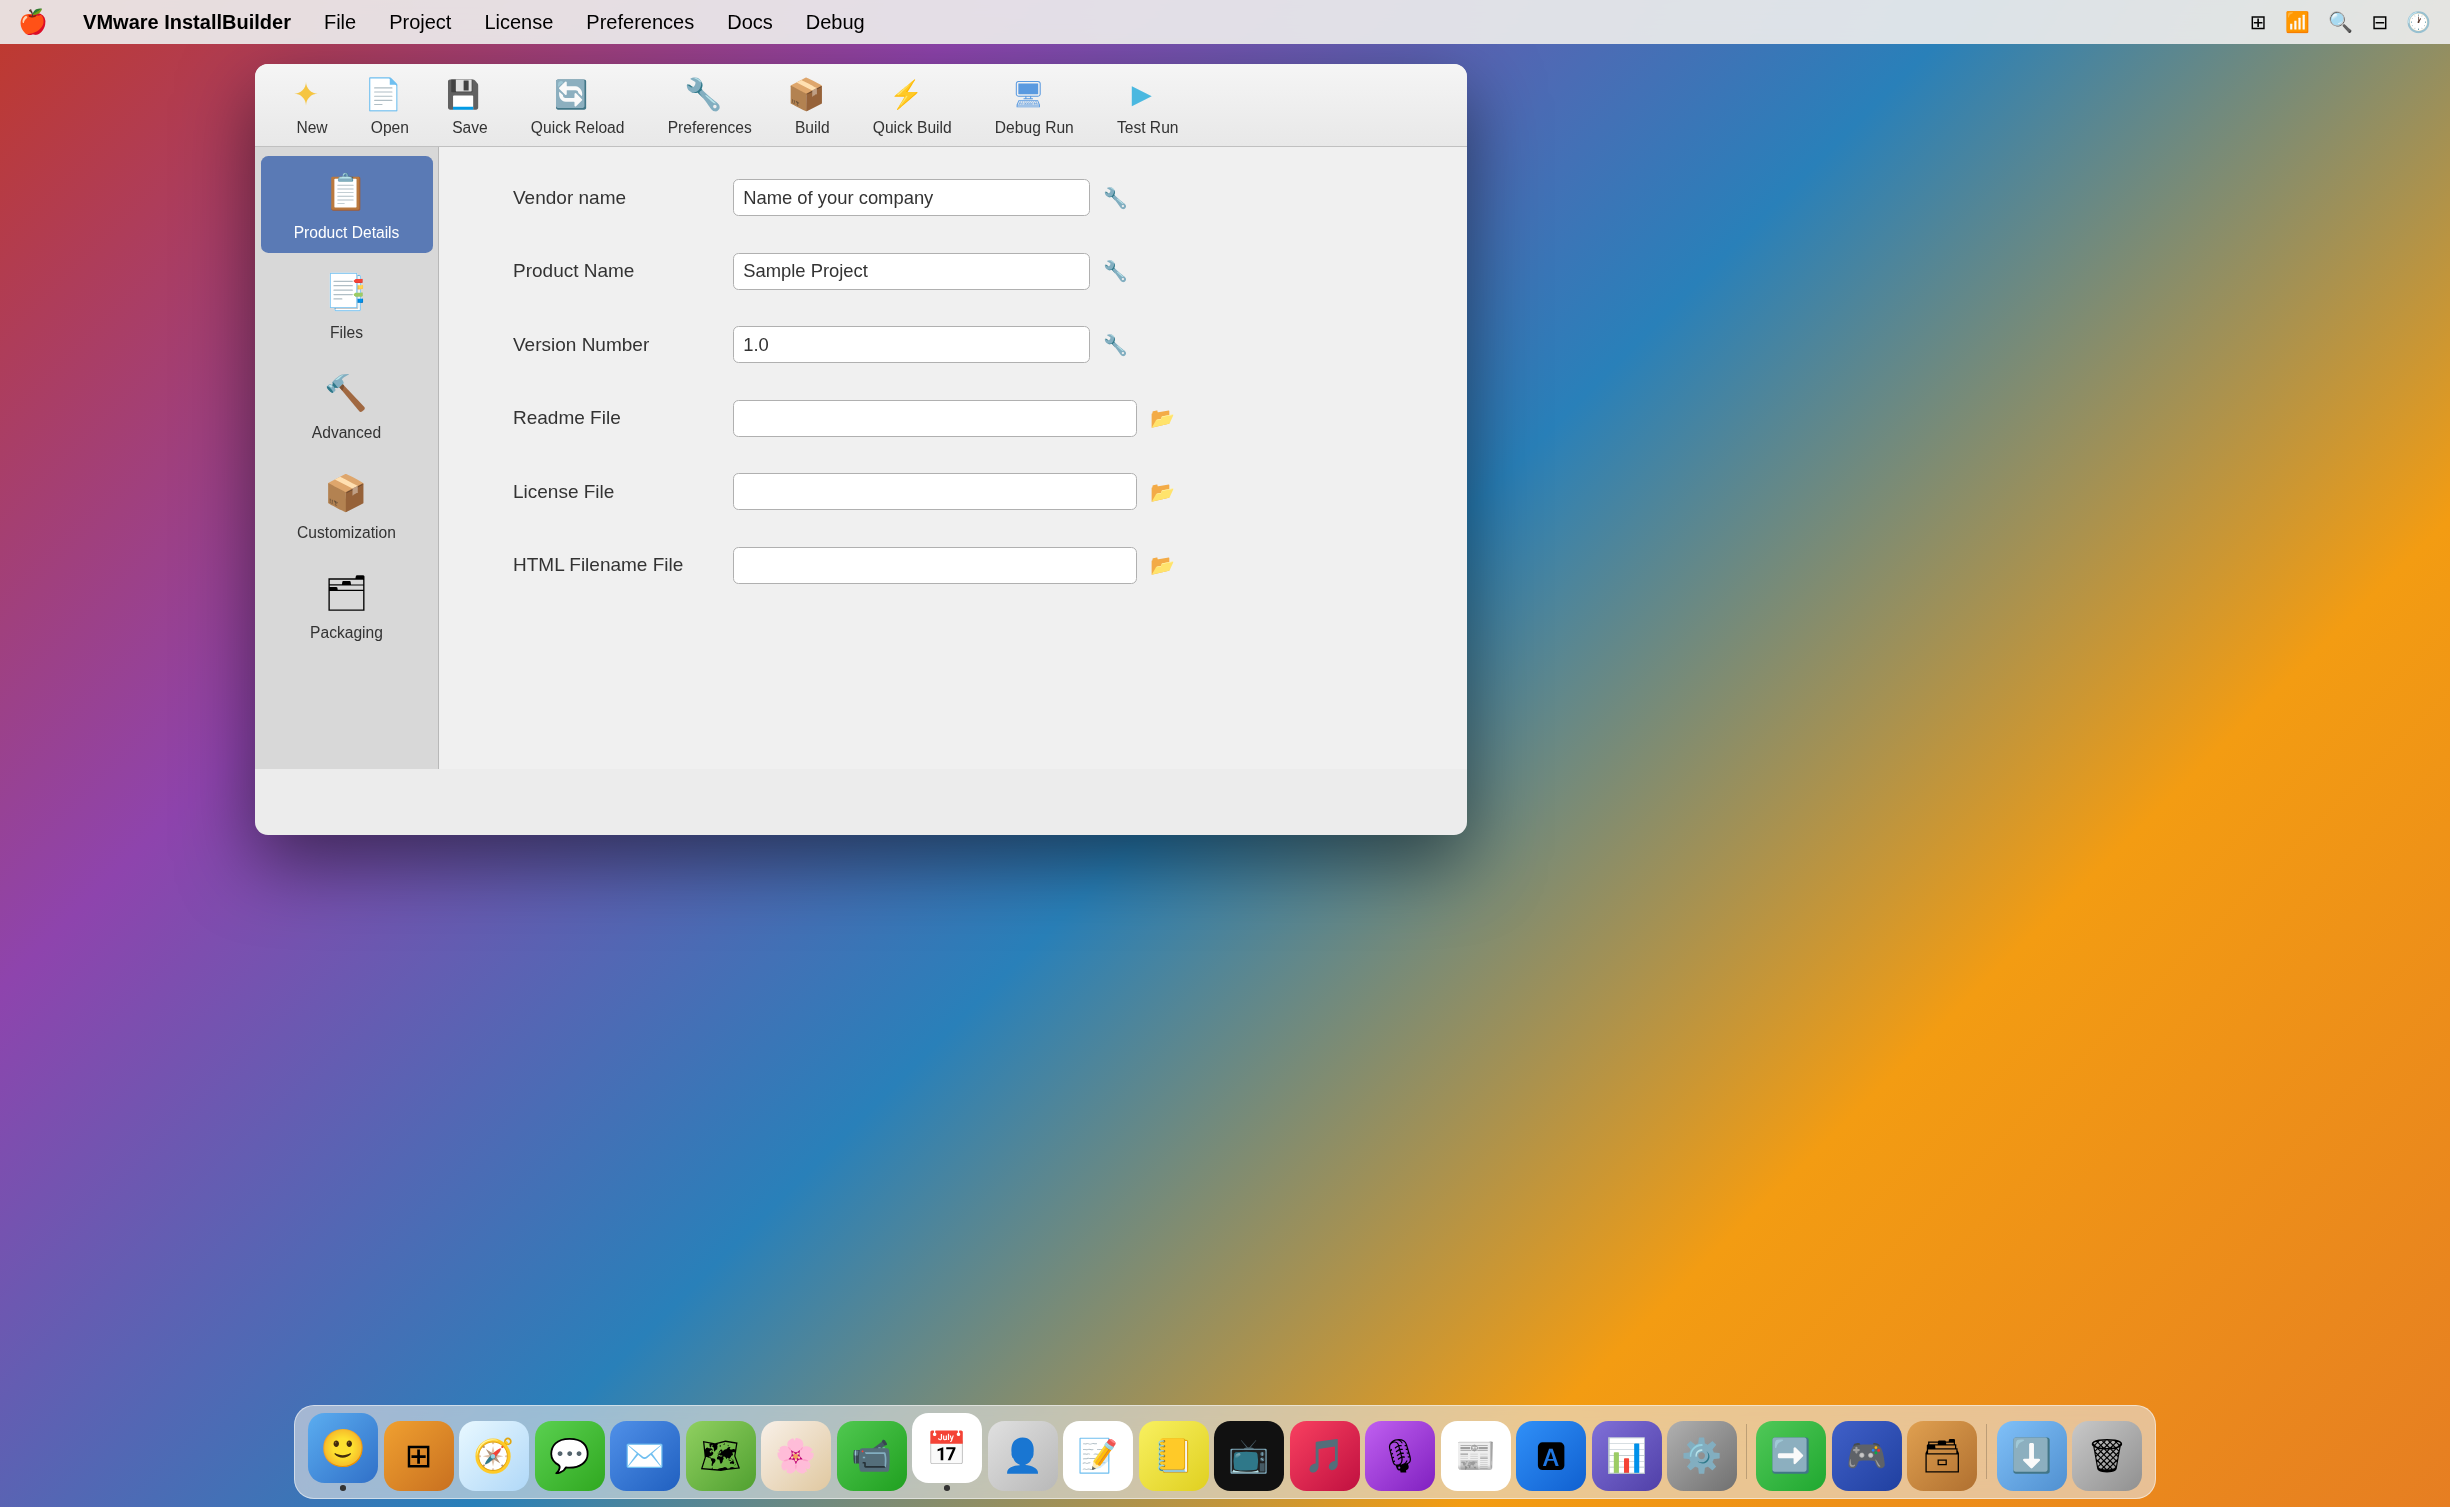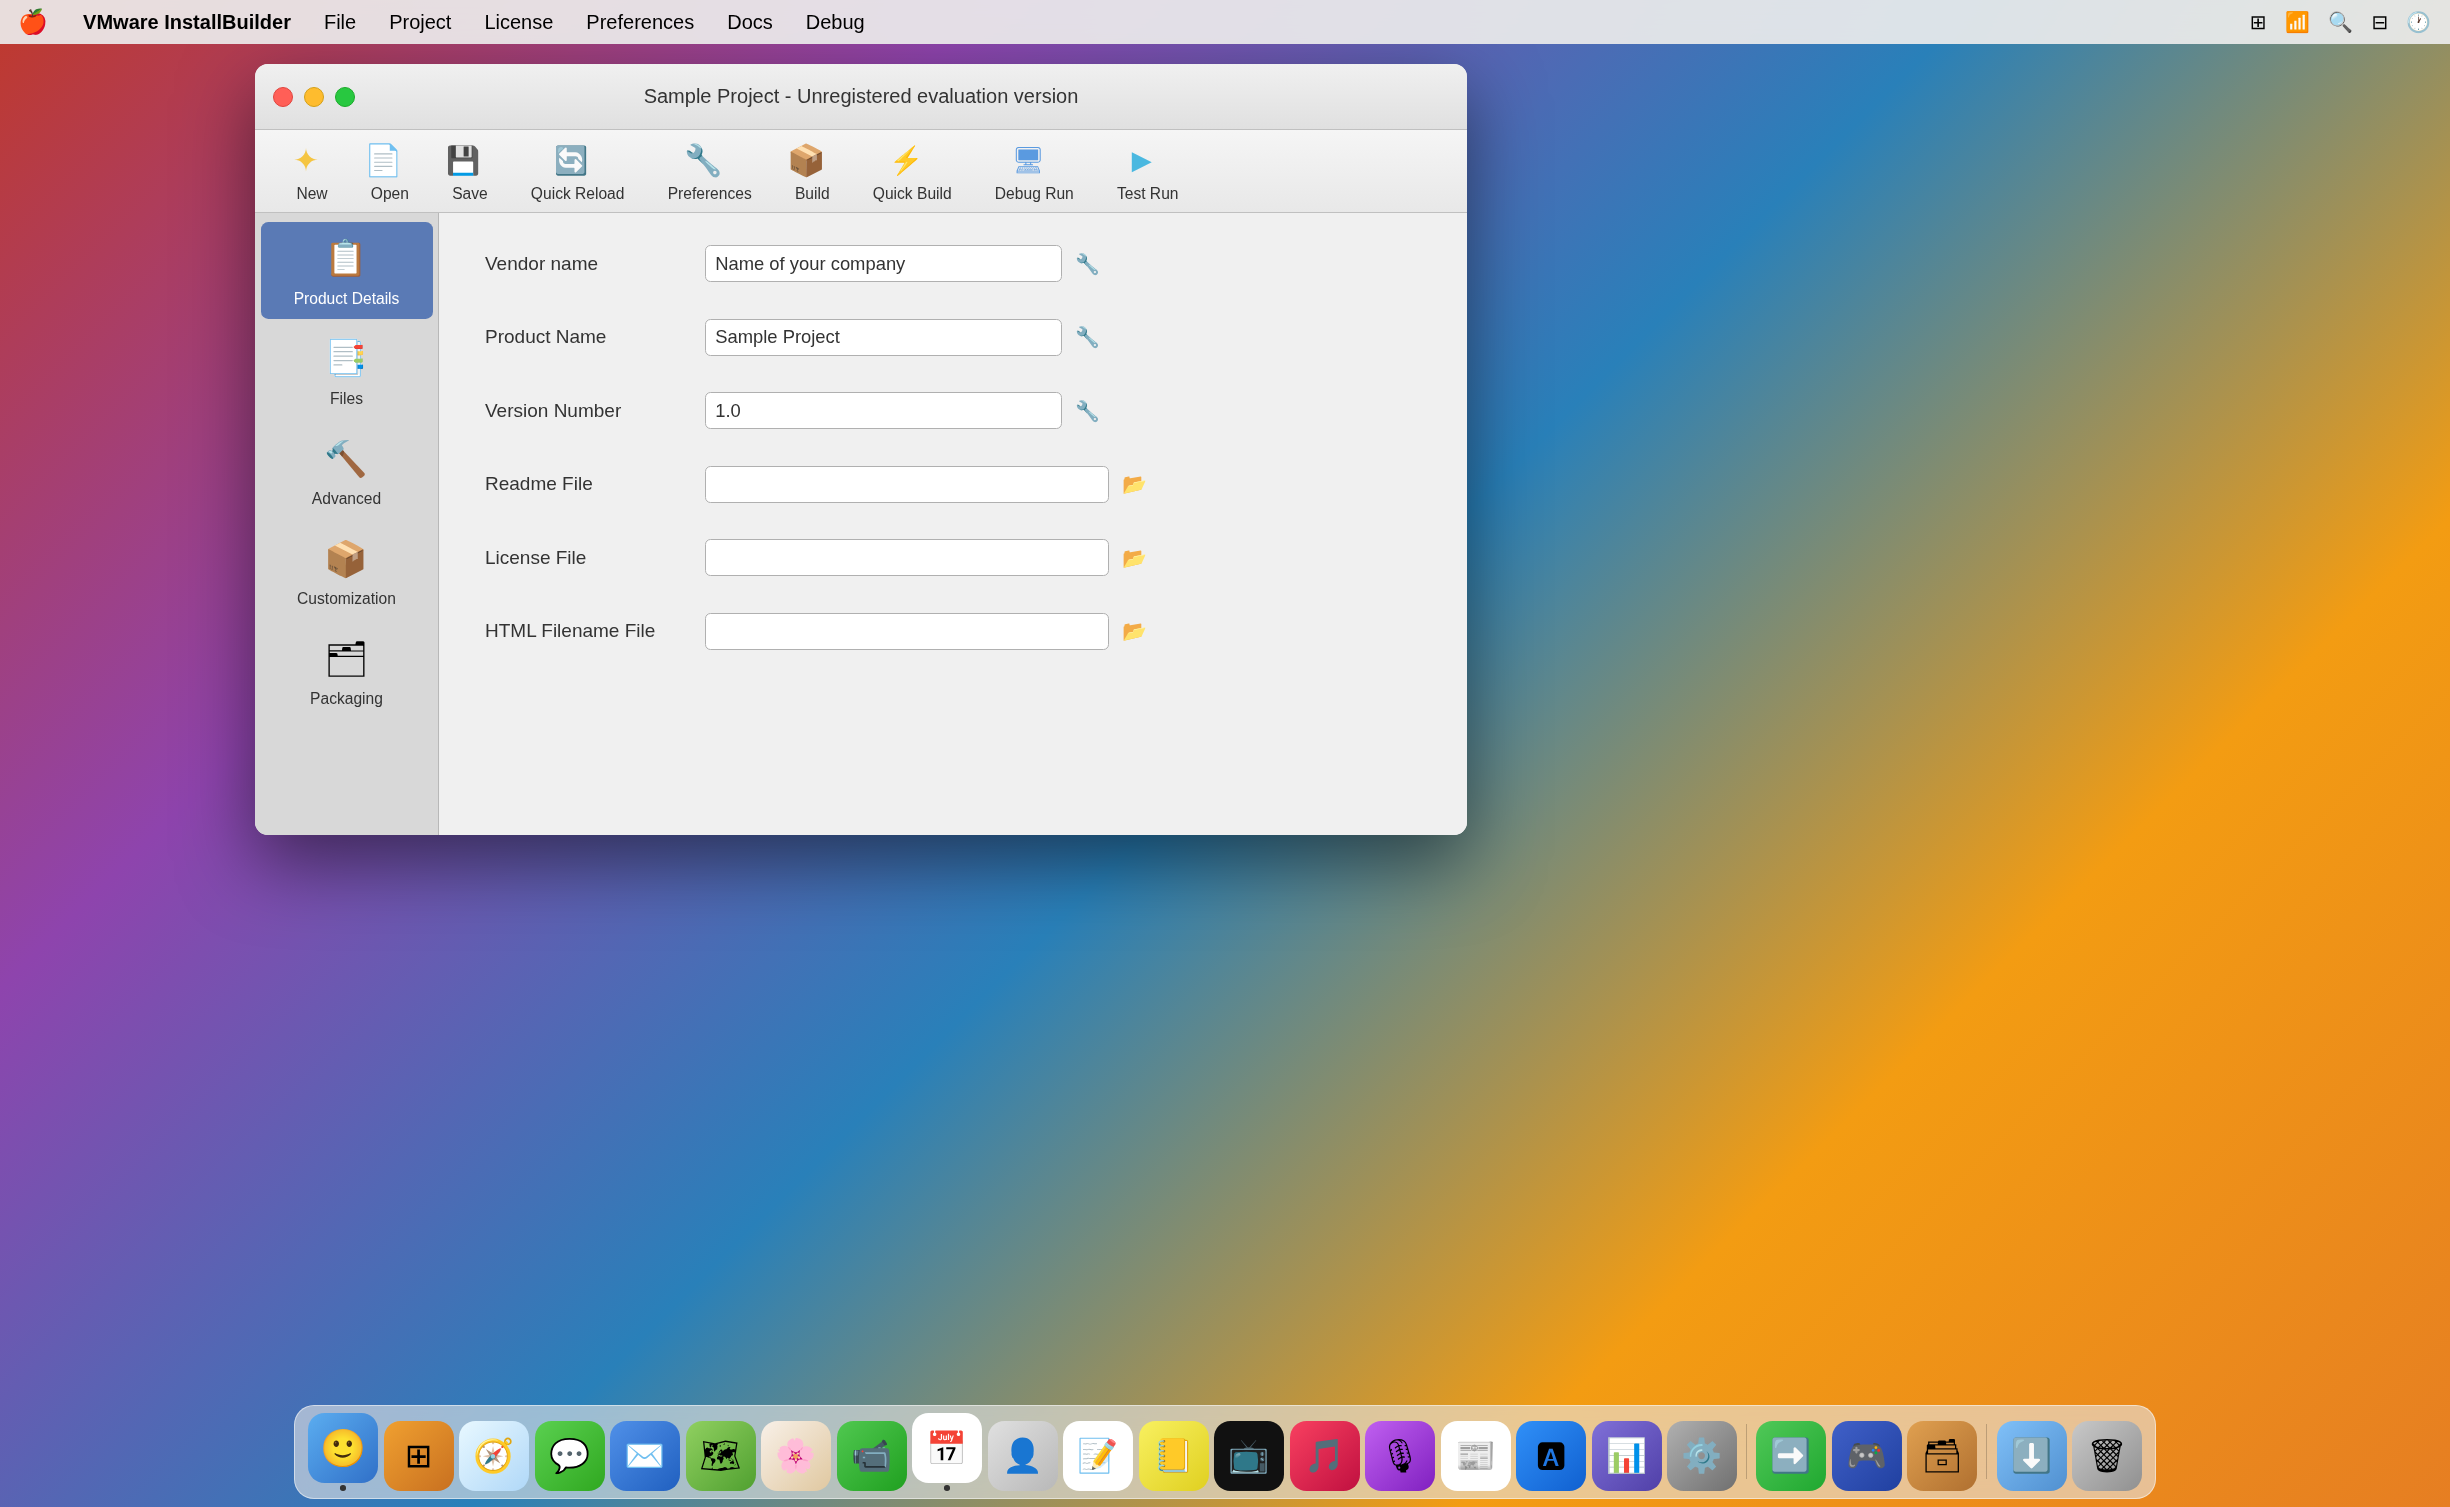--- a/index.html
+++ b/index.html
@@ -177,20 +177,21 @@
       flex: 1;
       background: #f0f0f0;
       padding: 27.5px 46px;
       overflow-y: auto;
     }
     .form-row {
       display: flex;
       align-items: center;
       margin-bottom: 27.5px;
       min-height: 46px;
+      margin-left: 28px;
     }
     .form-label {
       width: 220px;
       font-size: 19px;
       color: #333;
       font-weight: 400;
     }
     .form-input-wrap {
       display: flex;
       align-items: center;
@@ -322,28 +323,20 @@
     <span class="menubar-icon">⊞</span>
     <span class="menubar-icon">📶</span>
     <span class="menubar-icon">🔍</span>
     <span class="menubar-icon">⊟</span>
     <span class="menubar-icon">🕐</span>
   </div>
 </div>
 
 <div class="window">
 
-  <div class="titlebar">
-    <div class="traffic-lights">
-      <div class="traffic-light tl-red"></div>
-      <div class="traffic-light tl-yellow"></div>
-      <div class="traffic-light tl-green"></div>
-    </div>
-    <span class="title-text">Sample Project - Unregistered evaluation version</span>
-  </div>
 
   <div class="toolbar">
     <div class="toolbar-btn">
       <div class="toolbar-icon icon-new">✦</div>
       <span class="toolbar-label">New</span>
     </div>
     <div class="toolbar-btn">
       <div class="toolbar-icon icon-open">📄</div>
       <span class="toolbar-label">Open</span>
     </div>

